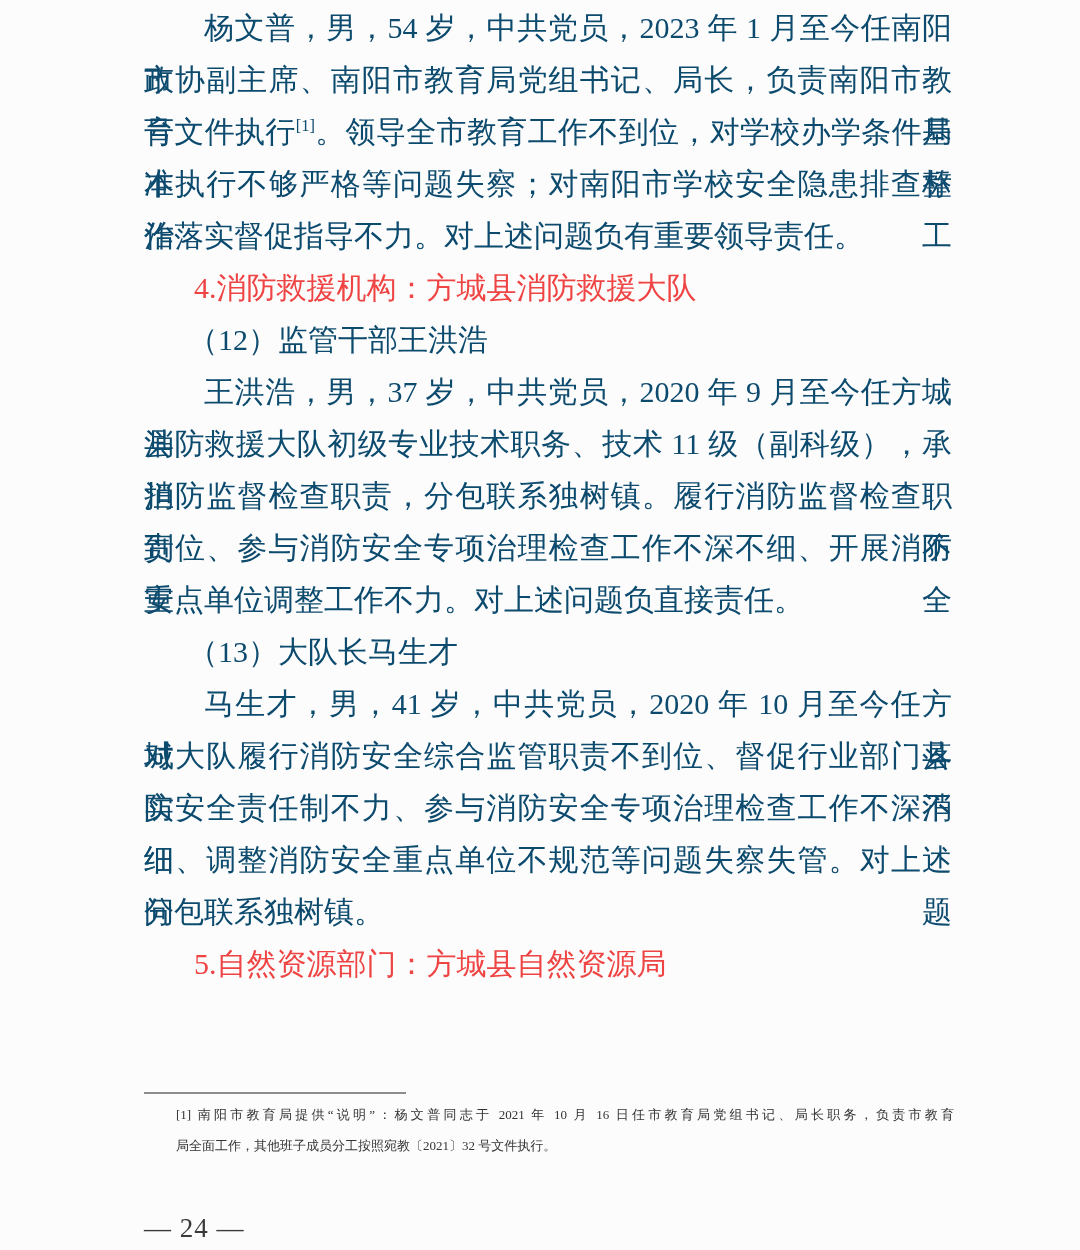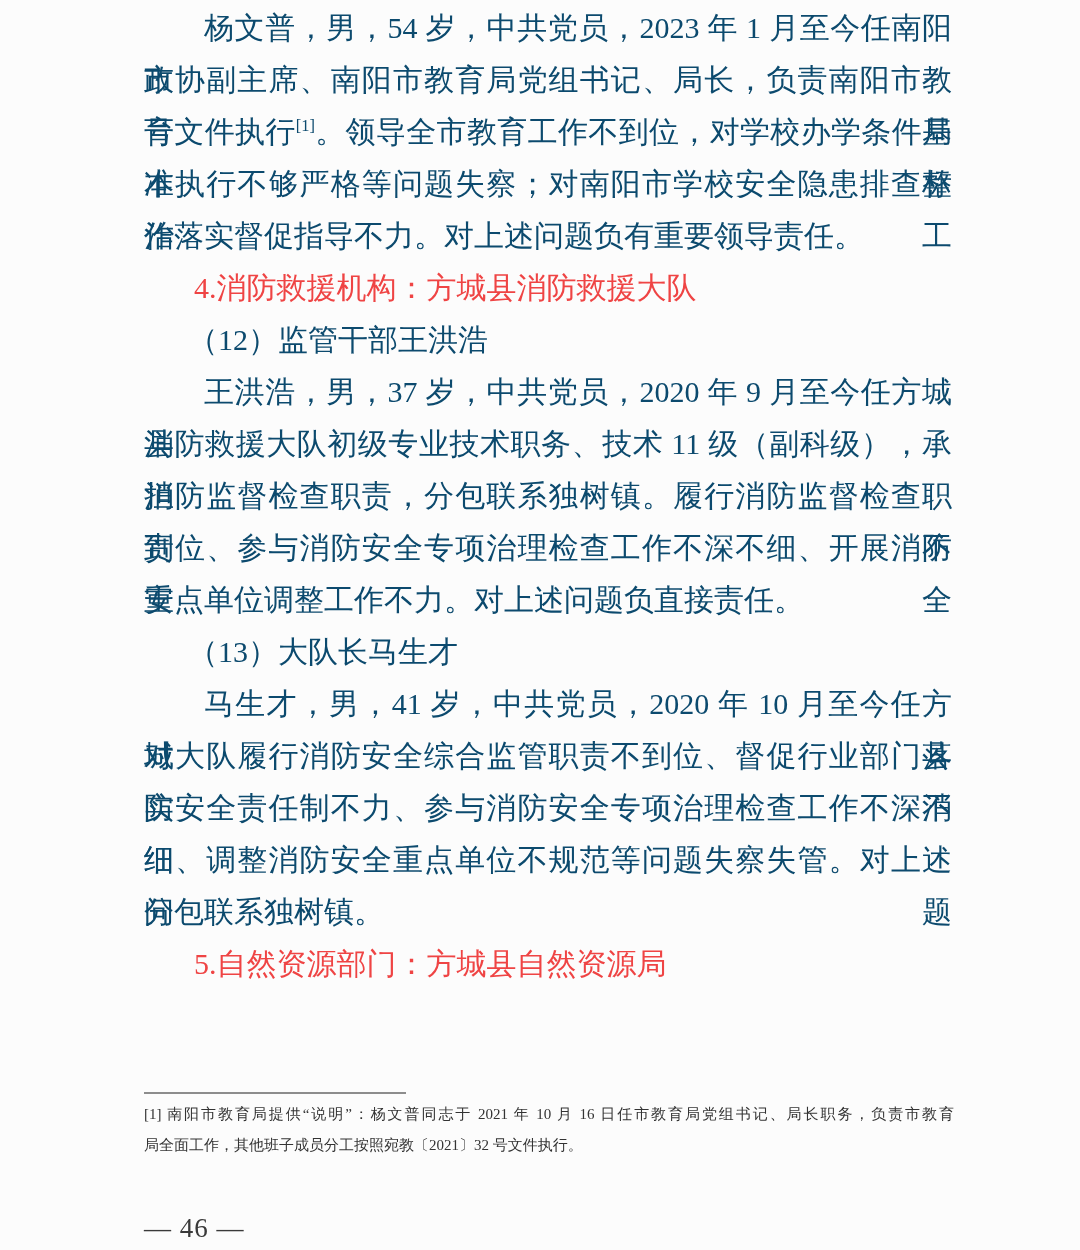--- a/index.html
+++ b/index.html
@@ -50,24 +50,25 @@
     height: 2px;
     background: #8d8d8d;
   }
   .footnote {
     position: absolute;
     left: 144px;
     top: 1099px;
     width: 810px;
   }
   .footnote-line {
-    font-size: 15px;
+    font-size: 13px;
     line-height: 31px;
     color: #333333;
     white-space: pre-wrap;
+    margin-left: 32px;
   }
   .footnote-line.j {
     text-align: justify;
     text-align-last: justify;
   }
   .page-number {
     position: absolute;
     left: 144px;
     top: 1208px;
     font-size: 27px;
@@ -117,15 +118,15 @@
       </div>
     </div>
 
   <div class="footnote-separator"></div>
 
   <div class="footnote">
     <div class="footnote-line j">[1] 南阳市教育局提供“说明”：杨文普同志于 2021 年 10 月 16 日任市教育局党组书记、局长职务，负责市教育</div>
     <div class="footnote-line">局全面工作，其他班子成员分工按照宛教〔2021〕32 号文件执行。</div>
   </div>
 
-  <div class="page-number">— 46 —</div>
+  <div class="page-number">— 24 —</div>
 
 </div>
 
 </body></html>

